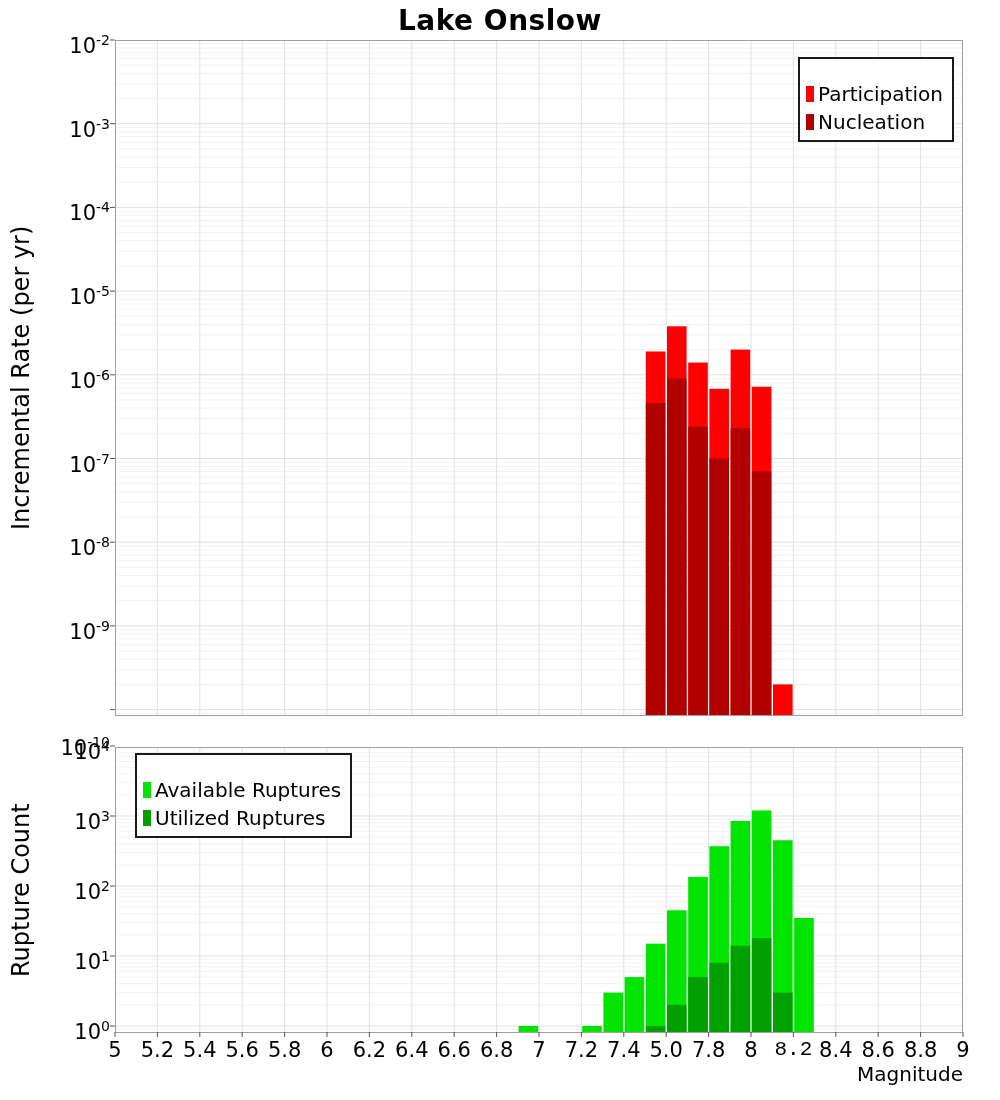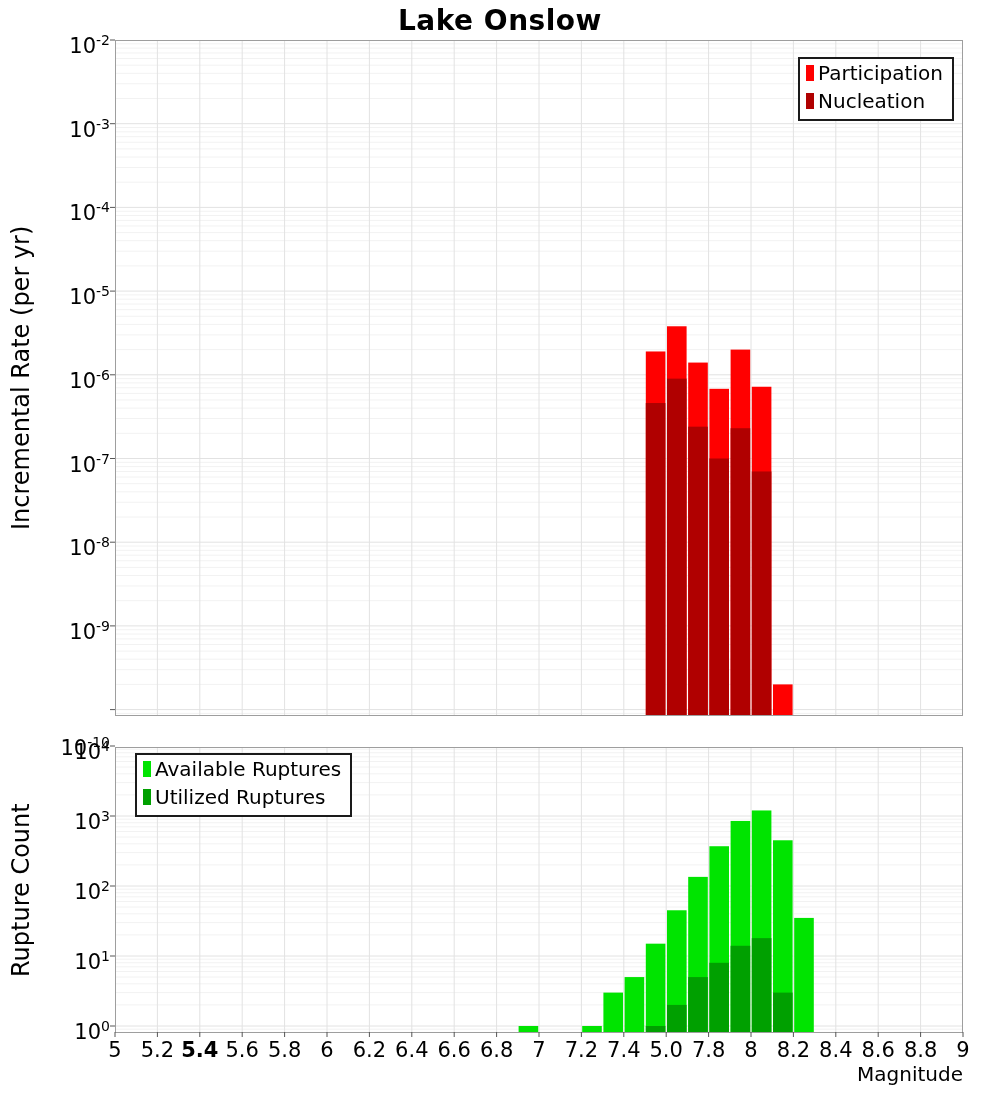--- a/index.html
+++ b/index.html
@@ -9,21 +9,21 @@
                font-size:28px;font-weight:bold;letter-spacing:0.5px;}
   svg.plot{position:absolute;overflow:visible;}
   .ylabel{position:absolute;left:2px;width:38px;writing-mode:vertical-rl;transform:rotate(180deg);
           display:flex;align-items:center;justify-content:center;font-size:24px;white-space:nowrap;}
   #ylabel-0{top:40px;height:676px;}
   #ylabel-1{top:747px;height:286px;}
   #xlabel{position:absolute;left:115px;top:1062px;width:848px;text-align:right;font-size:20px;}
   .ytick{position:absolute;right:890px;font-size:21px;white-space:nowrap;line-height:30px;}
   .ytick sup{font-size:14px;}
   .xtick{position:absolute;width:64px;text-align:center;font-size:21px;}
-  .legend{position:absolute;background:#fff;border:2px solid #1a1a1a;padding:0 9px 4px 6px;z-index:5;}
+  .legend{position:absolute;background:#fff;border:2px solid #1a1a1a;padding:21px 9px 4px 6px;z-index:5;}
   .legend-row{display:flex;align-items:center;height:28px;font-size:20px;white-space:nowrap;}
   .swatch{display:inline-block;width:8px;height:16px;margin-right:4px;flex:0 0 auto;}
   #legend-0{left:798px;top:57px;}
   #legend-1{left:135px;top:753px;}
 </style>
 </head>
 <body>
 
 <div id="page">
 
@@ -287,32 +287,32 @@
     <div class="ytick" style="top: 527.2px;"><span>10</span><sup>-8</sup></div>
     <div class="ytick" style="top: 610.9px;"><span>10</span><sup>-9</sup></div>
     <div class="ytick" style="top: 727px;"><span>10</span><sup>-10</sup></div>
     <div class="ytick" style="top: 731px;"><span>10</span><sup>4</sup></div>
     <div class="ytick" style="top: 801px;"><span>10</span><sup>3</sup></div>
     <div class="ytick" style="top: 871px;"><span>10</span><sup>2</sup></div>
     <div class="ytick" style="top: 941px;"><span>10</span><sup>1</sup></div>
     <div class="ytick" style="top: 1011px;"><span>10</span><sup>0</sup></div>
     <div class="xtick" style="left: 83px; top: 1038px;">5</div>
     <div class="xtick" style="left: 125.4px; top: 1038px;">5.2</div>
-    <div class="xtick" style="left: 167.8px; top: 1038px; font-weight: bold;">5.4</div>
+    <div class="xtick" style="left: 167.8px; top: 1038px;">5.4</div>
     <div class="xtick" style="left: 210.2px; top: 1038px;">5.6</div>
     <div class="xtick" style="left: 252.6px; top: 1038px;">5.8</div>
     <div class="xtick" style="left: 295px; top: 1038px;">6</div>
     <div class="xtick" style="left: 337.4px; top: 1038px;">6.2</div>
     <div class="xtick" style="left: 379.8px; top: 1038px;">6.4</div>
     <div class="xtick" style="left: 422.2px; top: 1038px;">6.6</div>
     <div class="xtick" style="left: 464.6px; top: 1038px;">6.8</div>
     <div class="xtick" style="left: 507px; top: 1038px;">7</div>
     <div class="xtick" style="left: 549.4px; top: 1038px;">7.2</div>
     <div class="xtick" style="left: 591.8px; top: 1038px;">7.4</div>
     <div class="xtick" style="left: 634.2px; top: 1038px;">5.0</div>
     <div class="xtick" style="left: 676.6px; top: 1038px;">7.8</div>
     <div class="xtick" style="left: 719px; top: 1038px;">8</div>
-    <div class="xtick" style="left: 761.4px; top: 1038px;">8.2</div>
+    <div class="xtick" style="left: 761.4px; top: 1038px; font-family: Liberation Mono, monospace;">8.2</div>
     <div class="xtick" style="left: 803.8px; top: 1038px;">8.4</div>
     <div class="xtick" style="left: 846.2px; top: 1038px; text-align: center;">8.6</div>
     <div class="xtick" style="left: 888.6px; top: 1038px;">8.8</div>
     <div class="xtick" style="left: 931px; top: 1038px;">9</div>
   </div>
 
 </body></html>

